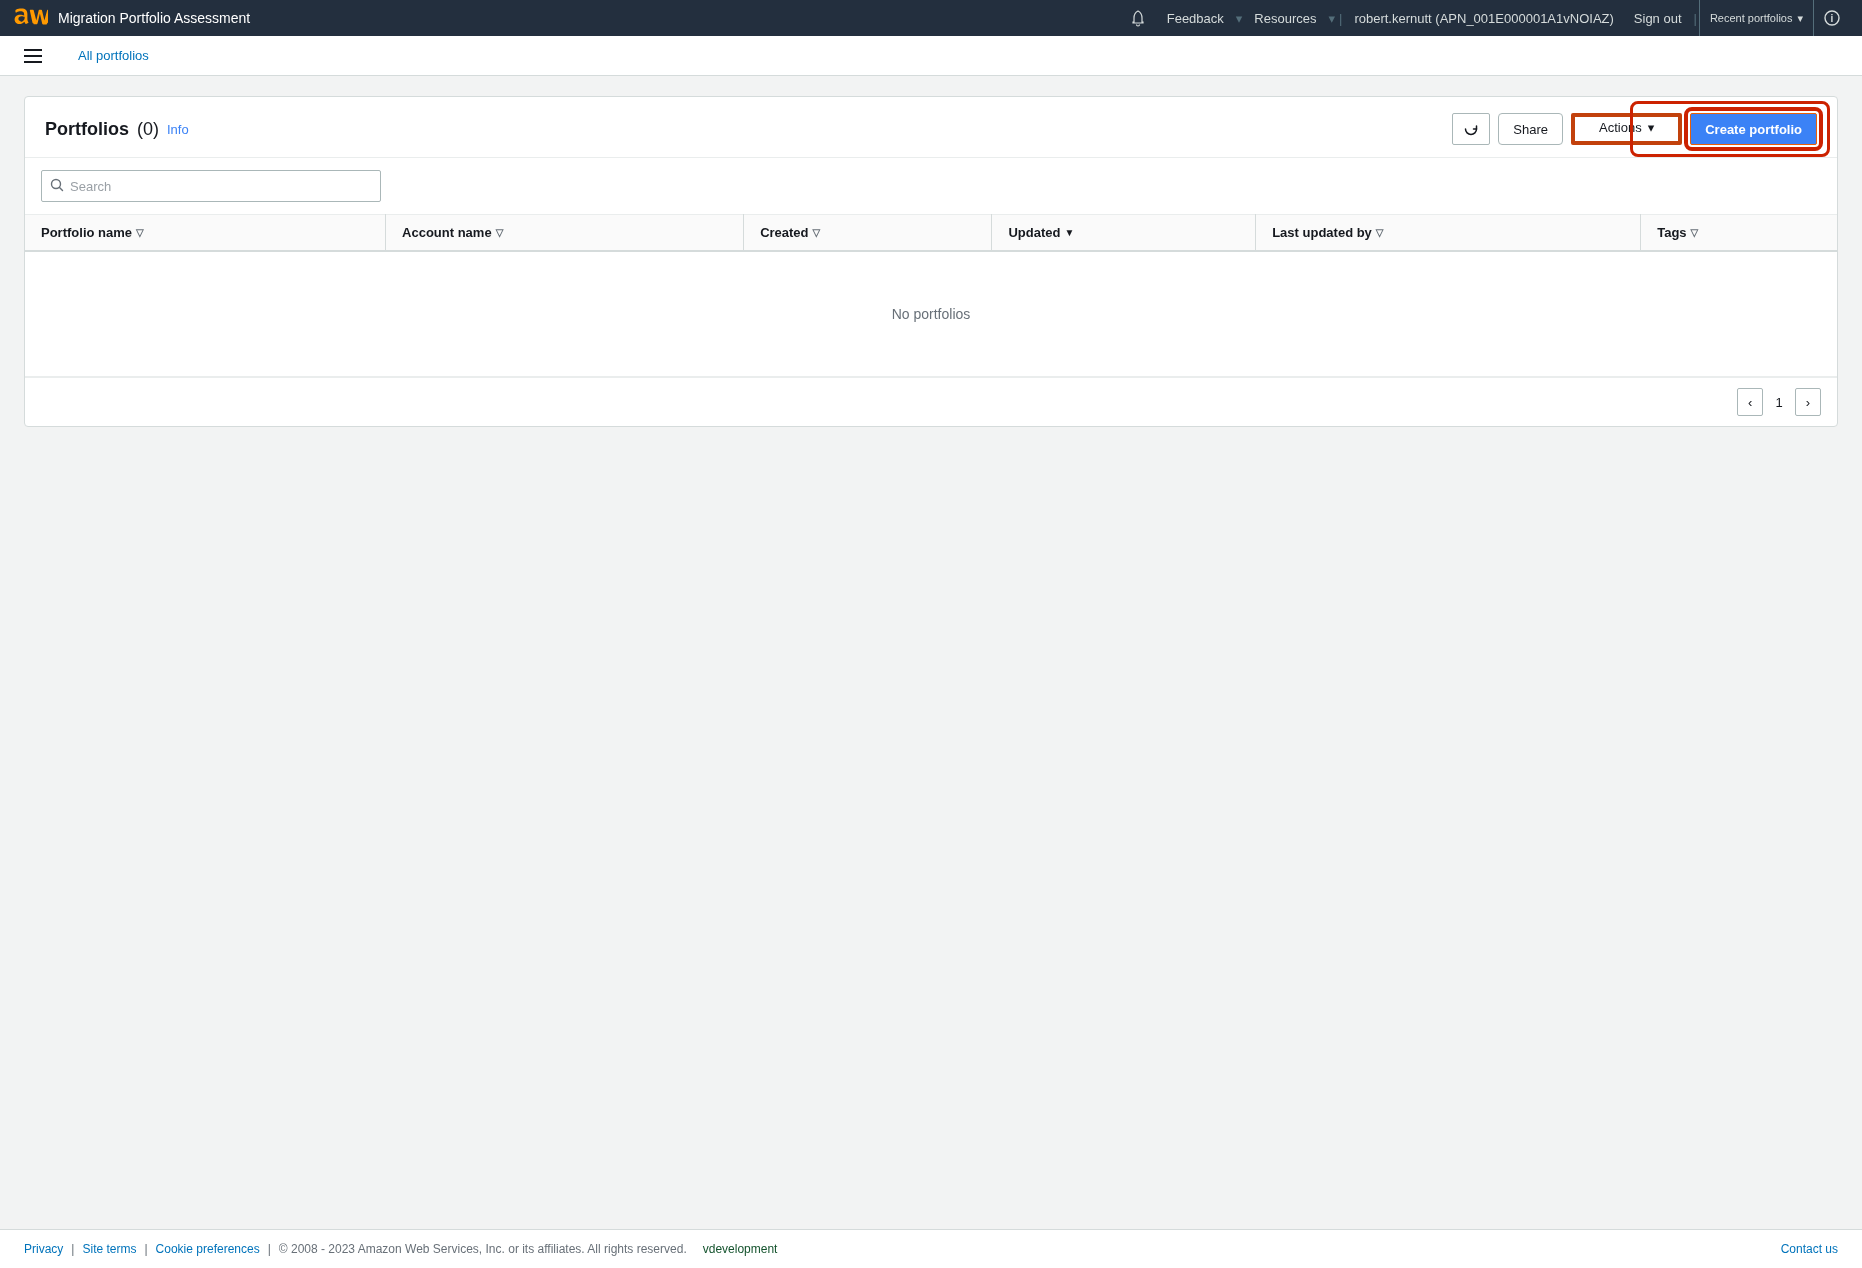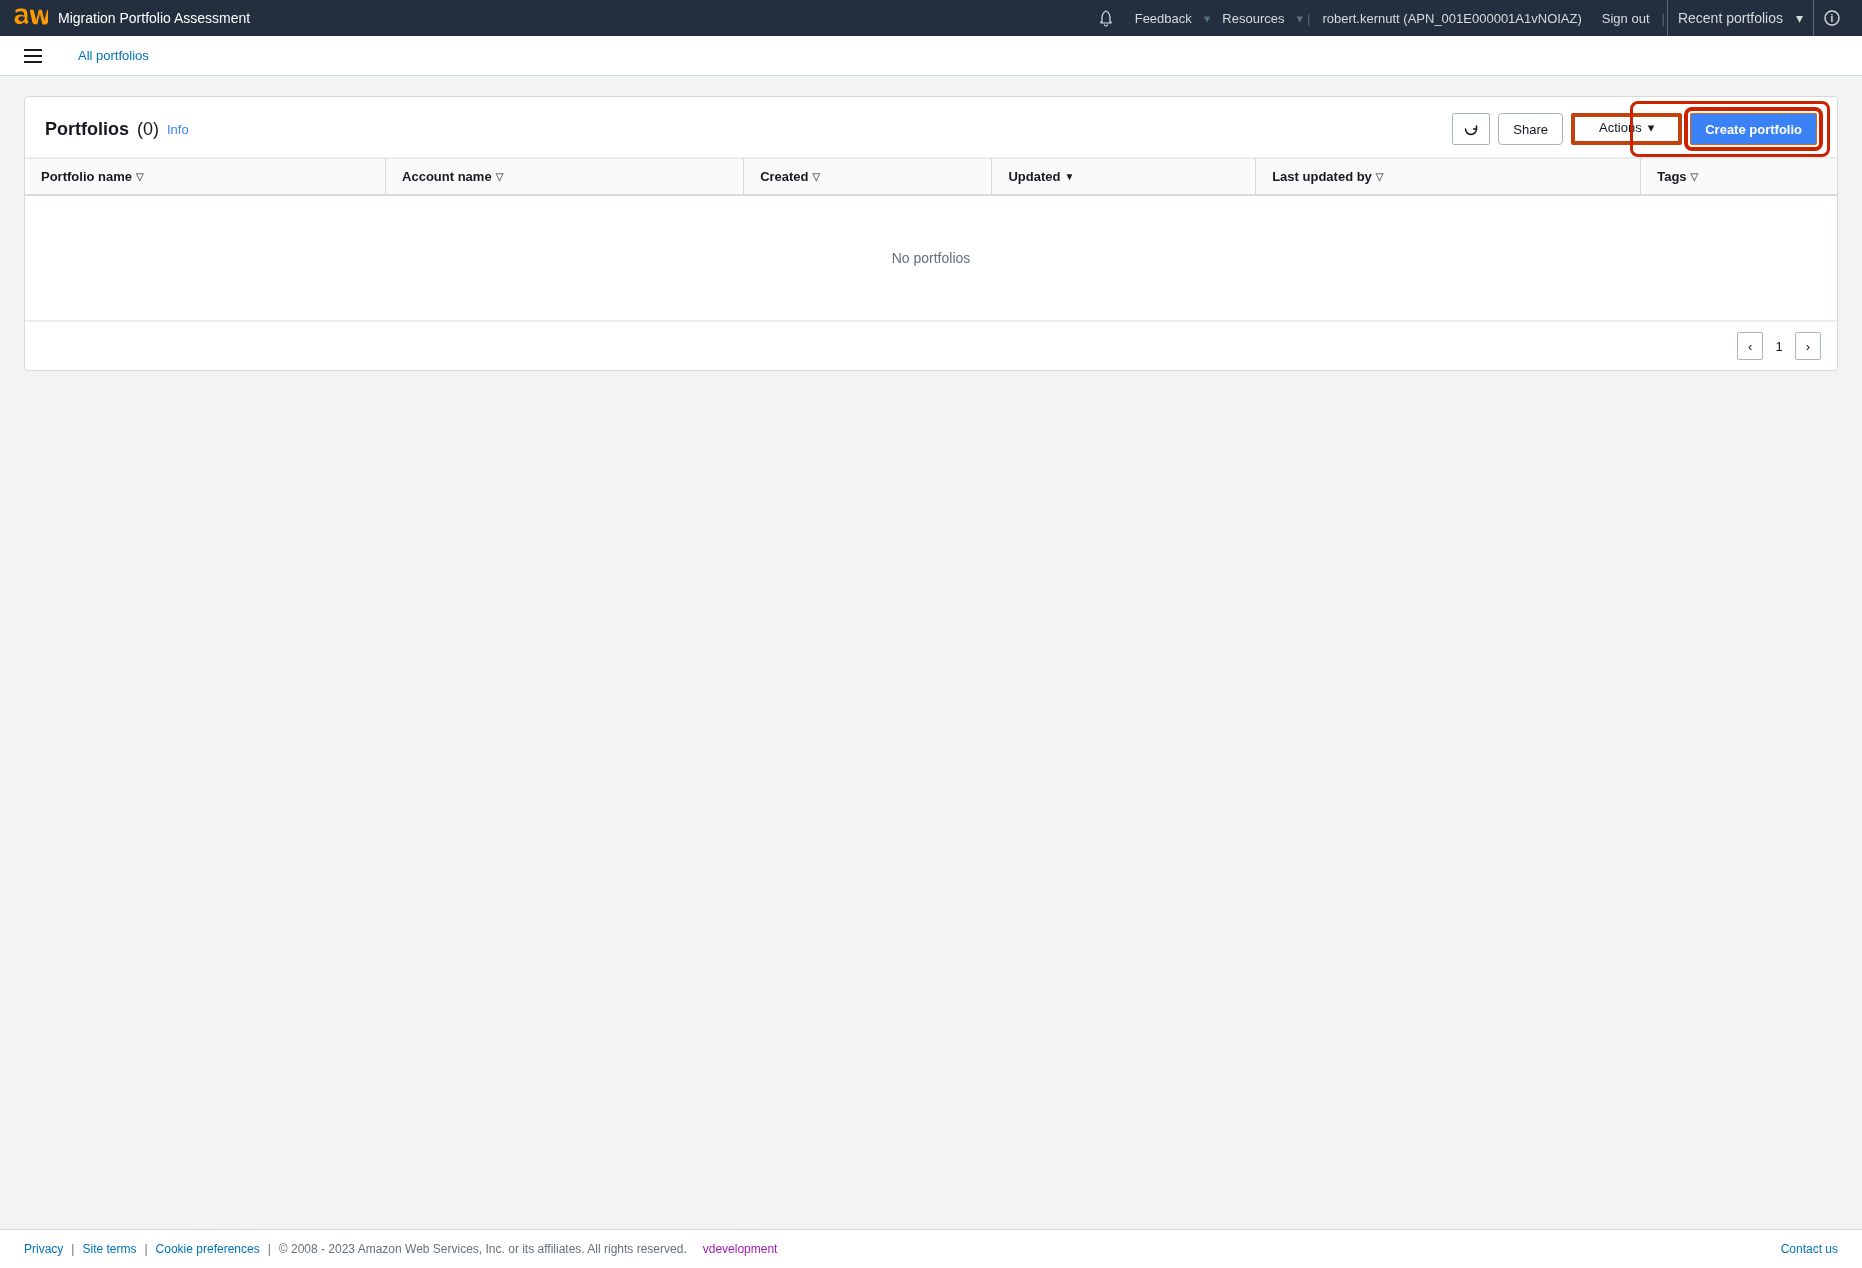--- a/index.html
+++ b/index.html
@@ -72,27 +72,27 @@
     .top-nav-user {
       color: #d5dbdb;
       font-size: 13px;
       padding: 0 10px;
       white-space: nowrap;
     }
     .top-nav-recent {
       background: none;
       border: none;
       color: #d5dbdb;
-      font-size: 14px;
+      font-size: 11px;
       padding: 0 10px;
       height: 36px;
       display: flex;
       align-items: center;
       cursor: pointer;
-      gap: 13px;
+      gap: 5px;
       white-space: nowrap;
       border-left: 1px solid #546e7a;
     }
     .top-nav-info-btn {
       background: none;
       border: none;
       color: #d5dbdb;
       cursor: pointer;
       padding: 0 10px;
       height: 36px;
@@ -386,21 +386,21 @@
       text-decoration: none;
       cursor: pointer;
       font-size: 12px;
     }
     .footer-sep {
       margin: 0 8px;
       color: #687078;
     }
     .footer-spacer { flex: 1; }
     .footer-env {
-      color: #a21caf;
+      color: #14532d;
       font-size: 12px;
       cursor: pointer;
     }
   </style>
 </head>
 <body>
 
 <nav class="top-nav">
   <div class="top-nav-logo">
     <svg class="aws-logo" viewBox="0 0 60 36" xmlns="http://www.w3.org/2000/svg">
@@ -468,20 +468,31 @@
           <span>Actions</span>
           <span>▾</span>
         </button>
         <div class="create-btn-wrapper">
           <div class="red-highlight"></div>
           <button class="btn-primary">Create portfolio</button>
         </div>
       </div>
     </div>
 
+    <div class="search-bar-container">
+      <div class="search-input-wrapper">
+        <span class="search-icon">
+          <svg width="14" height="14" viewBox="0 0 14 14" fill="none" xmlns="http://www.w3.org/2000/svg">
+            <circle cx="6" cy="6" r="4.5" stroke="#687078" stroke-width="1.4"></circle>
+            <path d="M9.5 9.5L12.5 12.5" stroke="#687078" stroke-width="1.4" stroke-linecap="round"></path>
+          </svg>
+        </span>
+        <input type="text" class="search-input" placeholder="Search" style="">
+      </div>
+    </div>
 
     <div class="table-container">
       <table>
         <thead>
           <tr>
             <th>
               <div class="col-header">
                 <span>Portfolio name</span>
                 <span class="sort-icon">▽</span>
               </div>

